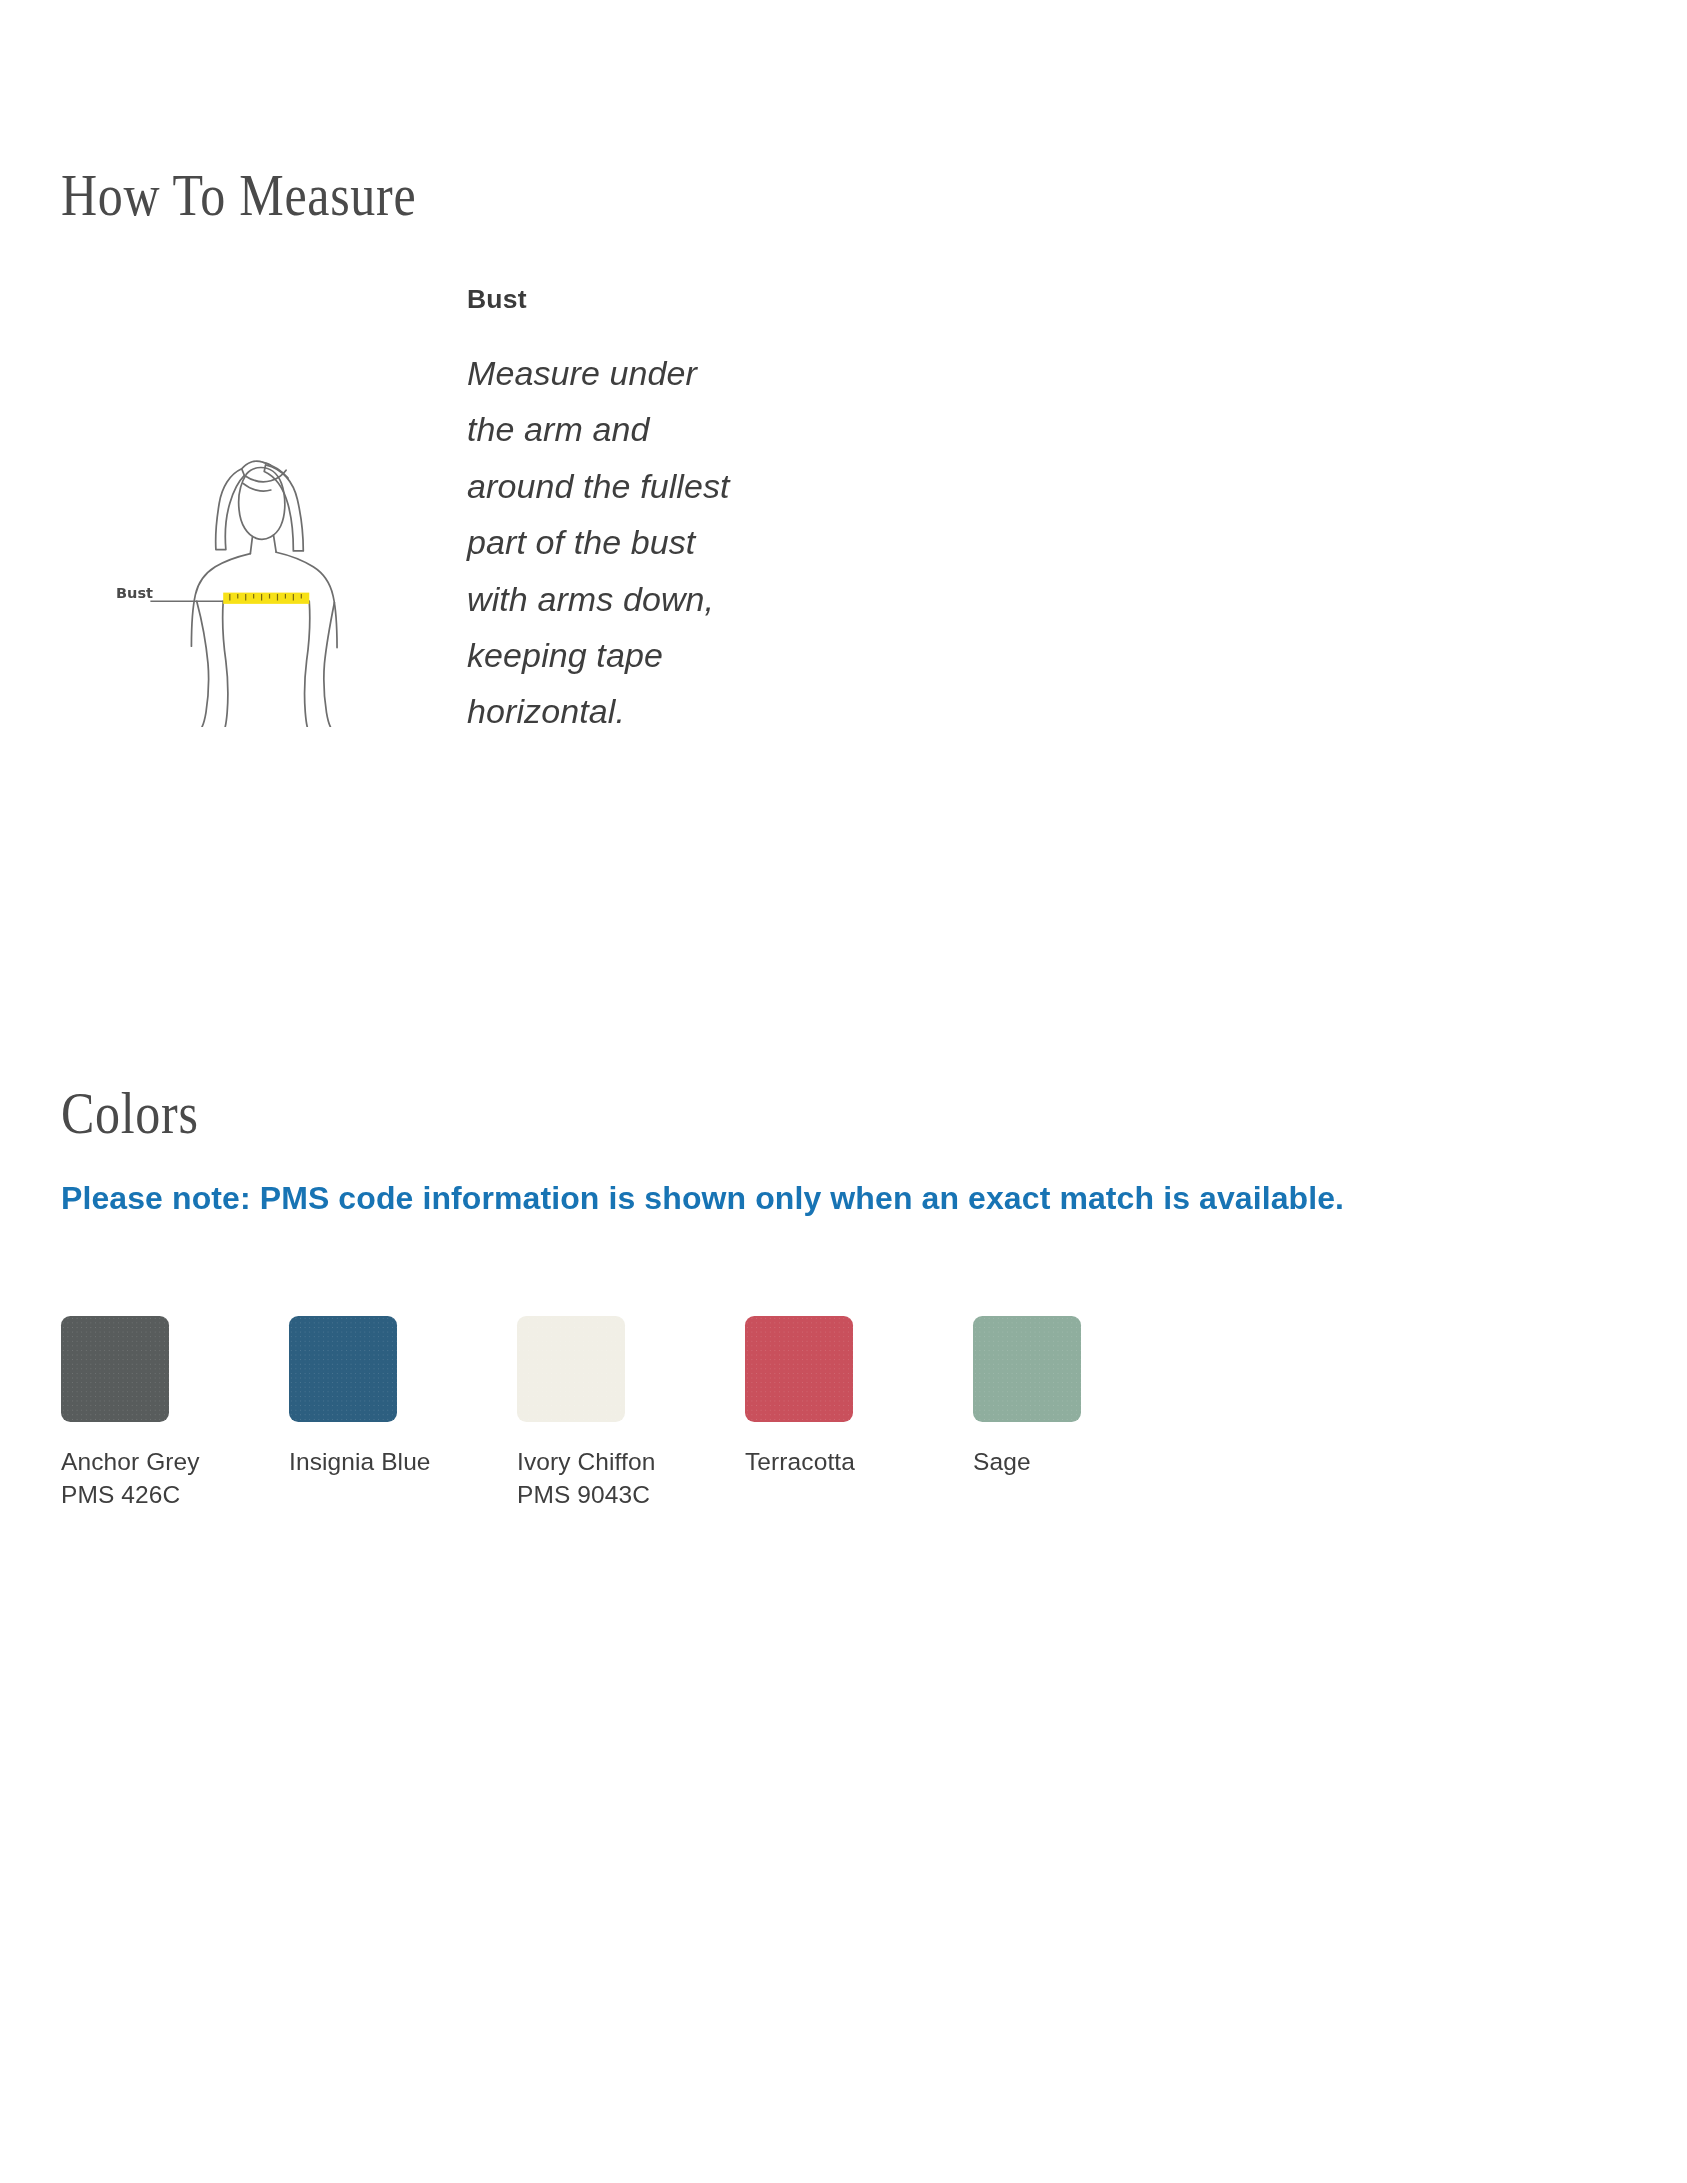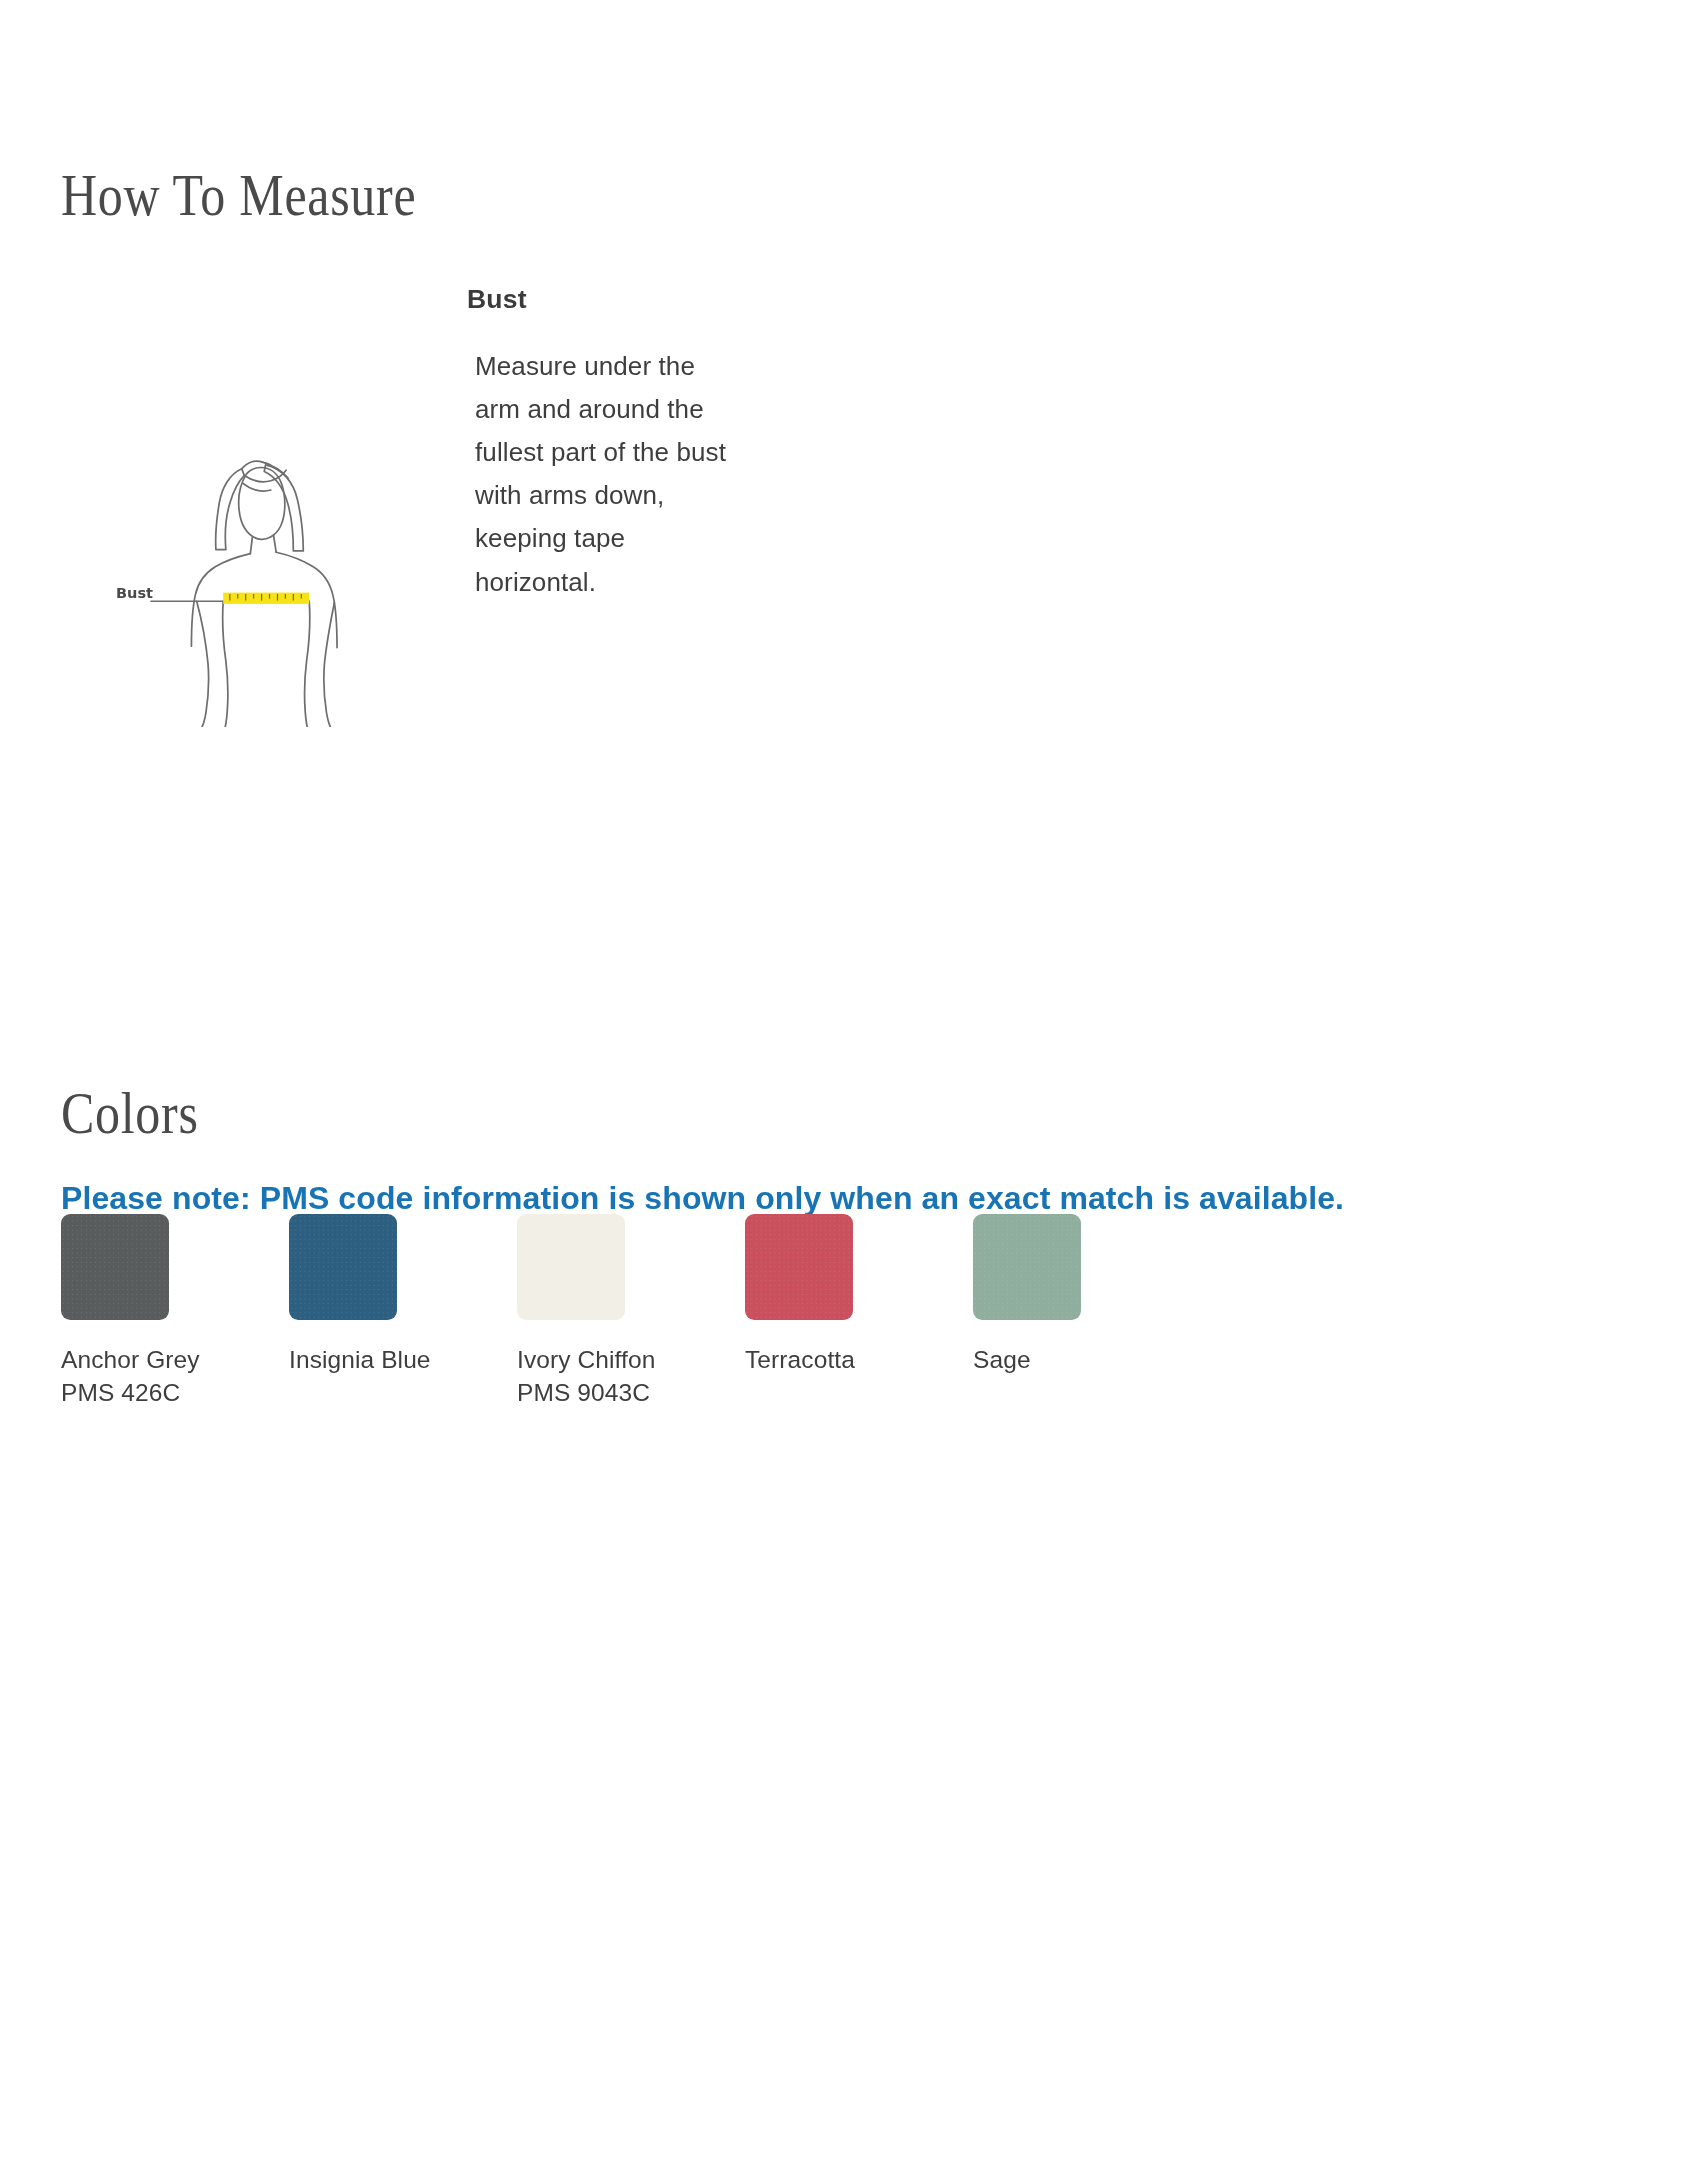--- a/index.html
+++ b/index.html
@@ -63,44 +63,45 @@
   }
   #measure-title {
     font-size: 26.5px;
     font-weight: bold;
     color: #3b3b3b;
     letter-spacing: 0.2px;
     margin: 0 0 29px 0;
     line-height: 1.2;
   }
   #measure-body {
-    font-size: 26px;
+    font-size: 34px;
     color: #3e3e3e;
     line-height: 1.66;
     letter-spacing: 0.1px;
-    margin: 8px;
+    margin: 0;
     max-width: 278px;
+    font-style: italic;
   }
 
   
   #colors-note {
     position: absolute;
     left: 61px;
     top: 1180px;
     font-size: 32px;
     font-weight: bold;
     color: #1874b4;
     letter-spacing: 0.1px;
     white-space: nowrap;
   }
 
   #swatch-grid {
     position: absolute;
     left: 61px;
-    top: 1214px;
+    top: 1316px;
     width: 1389px;
     display: flex;
     flex-wrap: wrap;
     column-gap: 0px;
     row-gap: 41px;
   }
   .swatch-cell {
     width: 228px;
     display: flex;
     flex-direction: column;

